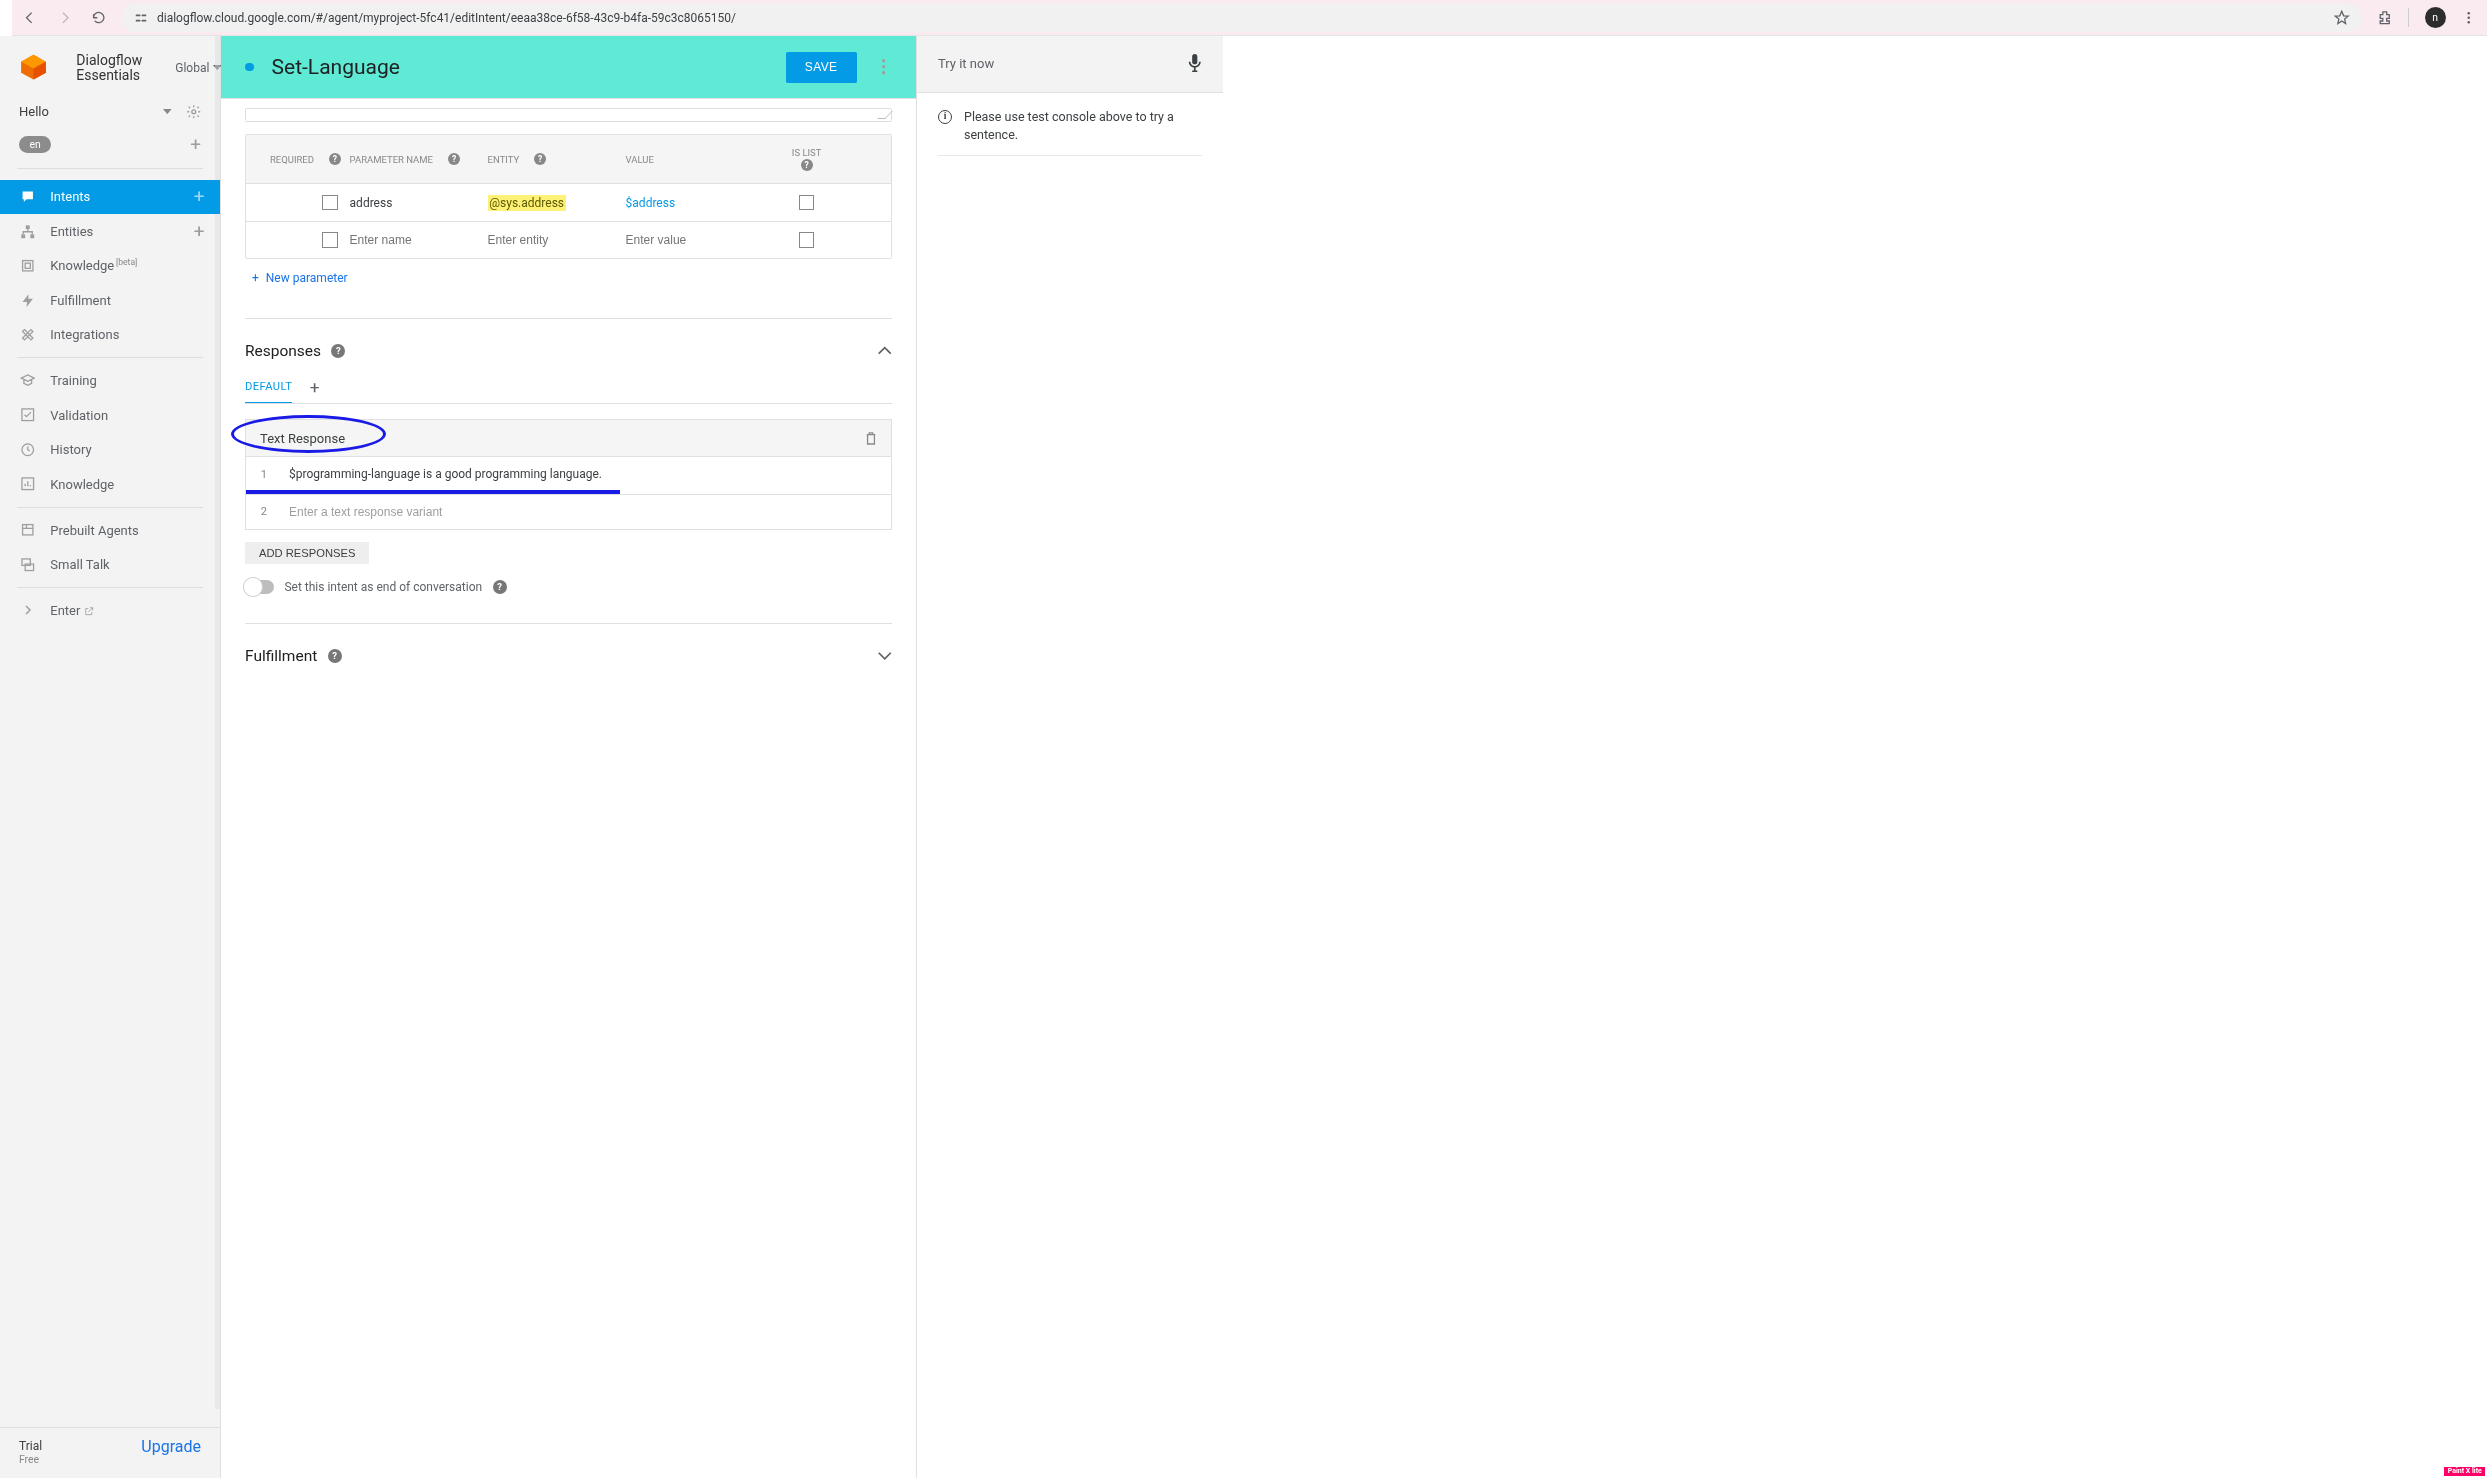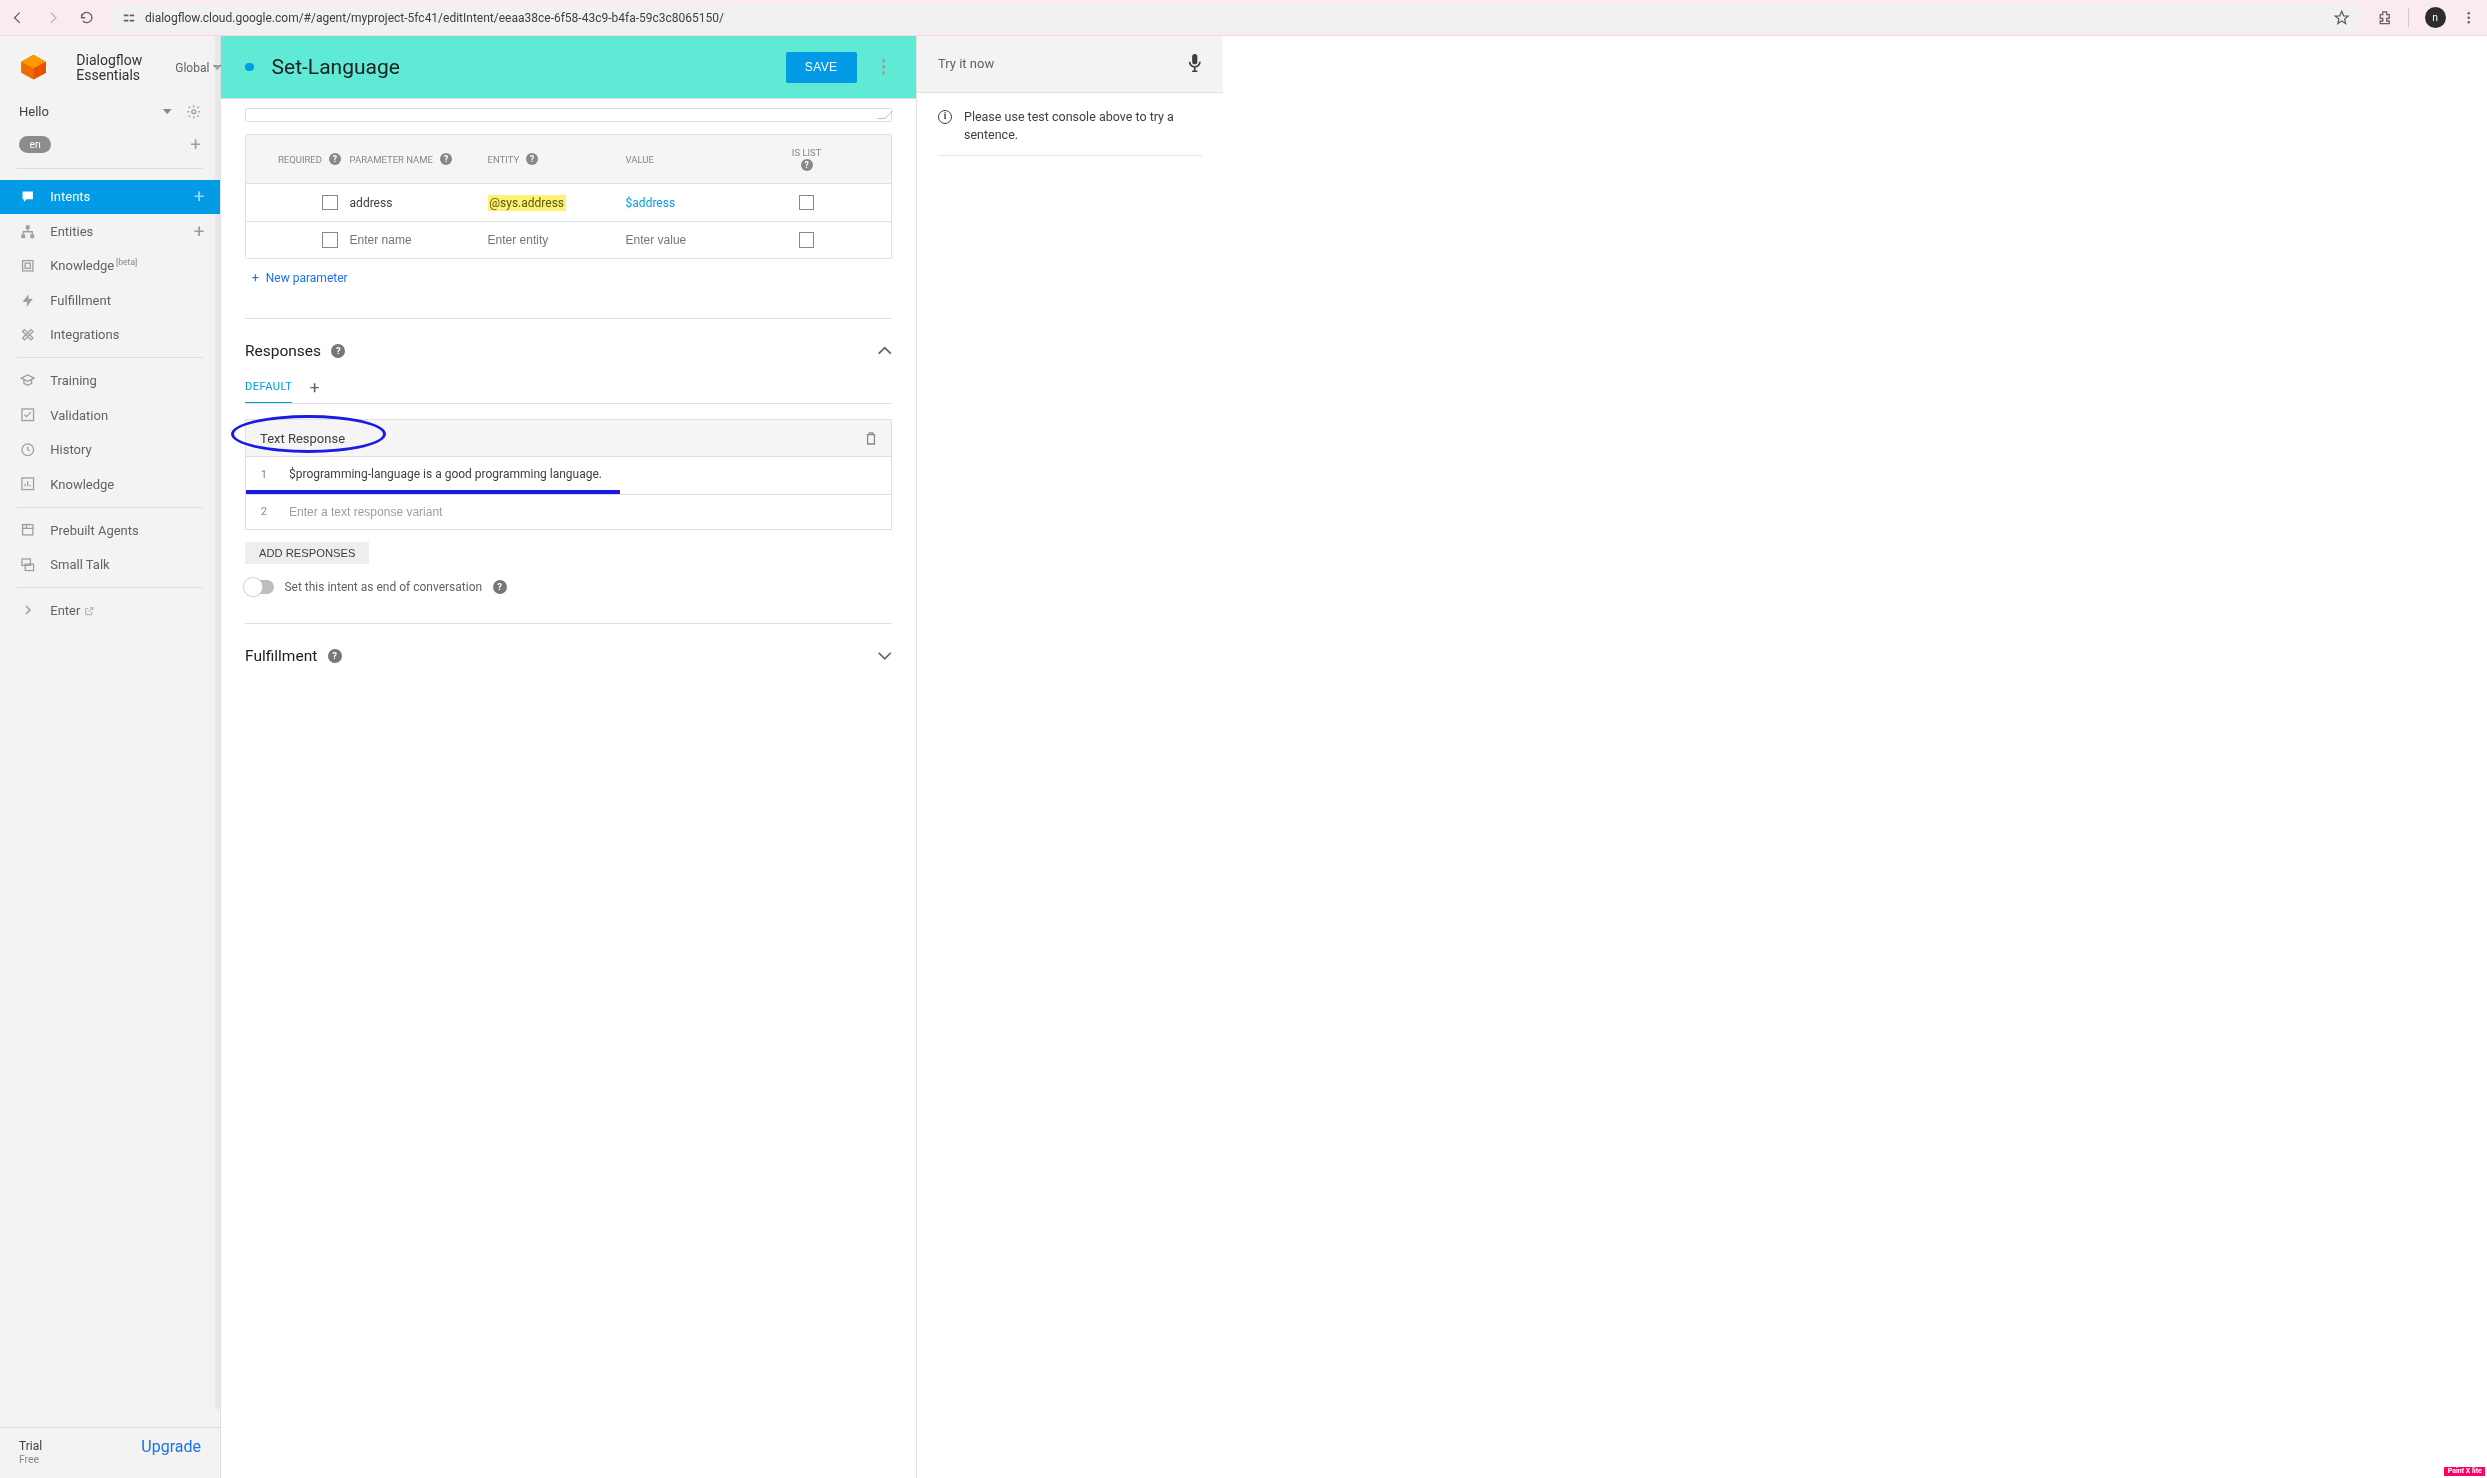--- a/index.html
+++ b/index.html
@@ -1,19 +1,19 @@
 <!DOCTYPE html>
 <html style="font-size:14px"><head>
 <meta charset="utf-8">
 <style>
 * { box-sizing: border-box; margin: 0; padding: 0; }
 body { font-family: 'Google Sans', Roboto, Arial, sans-serif; background: #fff; color: #3c4043; overflow: hidden; }
 
 
-.browser-chrome { height: 36px; background: #f9ebf0; display: flex; align-items: center; padding: 0 10.4px; gap: 15.5px; border-bottom: 0.9px solid #e3e3e3; }
+.browser-chrome { height: 36px; background: #f9ebf0; display: flex; align-items: center; padding: 0 10.4px; gap: 15.5px; border-bottom: 0.9px solid #e3e3e3; margin-left: 12px; }
 .nav-arrows { display: flex; gap: 19px; align-items: center; color: #5f6368; }
 .nav-arrows svg, .reload svg { width: 15.5px; height: 15.5px; stroke: #5f6368; fill: none; stroke-width: 2; }
 .url-bar { flex: 1; background: #f1f1f1; border-radius: 17.3px; height: 28px; display: flex; align-items: center; padding: 0 12px; gap: 8.6px; color: #3c4043; font-size: 12px; }
 .url-bar .page-icon { width: 14px; height: 14px; }
 .url-bar .url-text { flex: 1; white-space: nowrap; overflow: hidden; }
 .browser-right { display: flex; align-items: center; gap: 15.5px; color: #5f6368; }
 .avatar { width: 21px; height: 21px; border-radius: 50%; background: #2d2d2d; color:#fff; display:flex; align-items:center; justify-content:center; font-size:10.4px;}
 .divider-vert { width:0.9px; height:19px; background:#ccc;}
 
 .app { display: flex; height: calc(100vh - 36px); }
@@ -49,21 +49,21 @@
 .intent-title { font-size:21px; font-weight:400; color:#202124; flex:1; }
 .save-btn { background:#039be5; color:#fff; border:none; padding:8.6px 19px; font-size:12px; letter-spacing:0.4px; cursor:pointer; border-radius:1.7px;}
 .more-btn { color:#9e9e9e; padding:0 7px; cursor:pointer; }
 .editor-body { padding: 8.6px 24px 35px 24px; }
 
 
 .textarea-stub { border:0.9px solid #ddd; border-radius:1.7px; height:14px; margin-bottom:12px; position:relative;}
 .textarea-stub::after { content:''; position:absolute; right:1.7px; bottom:1.7px; width:7px; height:7px; border-right:1.7px solid #bbb; border-bottom:1.7px solid #bbb; transform:skew(-45deg,0);}
 .params-table { border:0.9px solid #e0e0e0; border-radius:1.7px; }
 .params-header { display:grid; grid-template-columns: 95px 138px 138px 138px 86px; background:#f5f5f5; font-size:9.5px; color:#888; padding:12px 8.6px; align-items:center; }
-.params-header .th { display:flex; align-items:center; gap:7px;}
+.params-header .th { display:flex; align-items:center; gap:15px;}
 .params-header .th:first-child { justify-content:flex-end; padding-right:8.6px;}
 .params-header .th:last-child { flex-direction:column; align-items:center; gap:1.7px;}
 .help-circle { width:12px; height:12px; border-radius:50%; background:#888; color:#fff; display:inline-flex; align-items:center; justify-content:center; font-size:8.6px; font-weight:bold;}
 .help-circle-big { width:14px; height:14px; font-size:9.5px; background:#777;}
 .params-row { display:grid; grid-template-columns: 95px 138px 138px 138px 86px; padding:10.4px 8.6px; border-top:0.9px solid #e0e0e0; align-items:center; font-size:12px;}
 .params-row .cell:first-child { display:flex; justify-content:flex-end; padding-right:12px;}
 .params-row .cell:last-child { display:flex; justify-content:center;}
 .chk { width:15.5px; height:15.5px; border:1.7px solid #888; background:#fff;}
 .entity-hl { background:#fff176; color:#5a5a00; padding:0.9px 1.7px;}
 .val-link { color:#039be5; }

